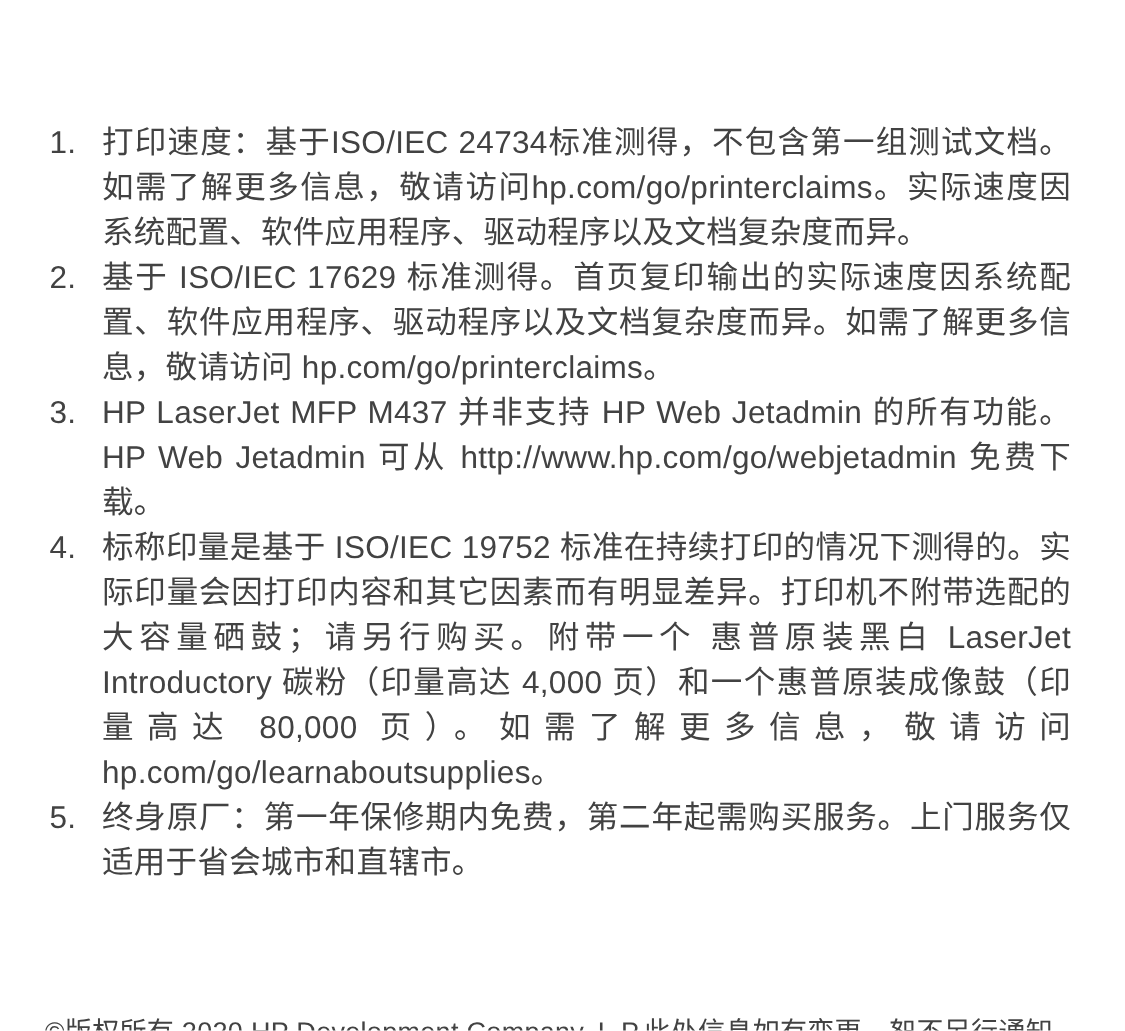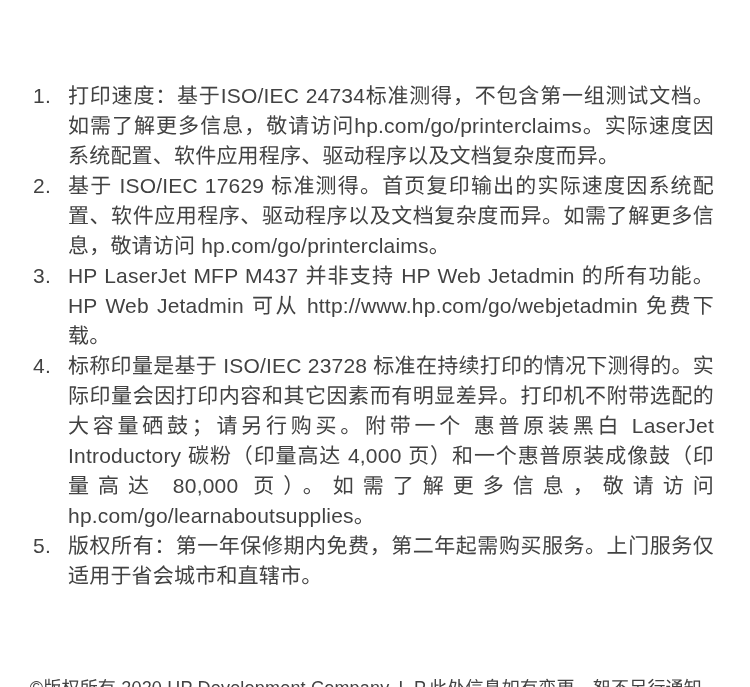--- a/index.html
+++ b/index.html
@@ -62,21 +62,21 @@
     <li>
       <span class="num">2.</span>
       <span class="txt">基于 ISO/IEC 17629 标准测得。首页复印输出的实际速度因系统配置、软件应用程序、驱动程序以及文档复杂度而异。如需了解更多信息，敬请访问 hp.com/go/printerclaims。</span>
     </li>
     <li>
       <span class="num">3.</span>
       <span class="txt">HP LaserJet MFP M437 并非支持 HP Web Jetadmin 的所有功能。HP Web Jetadmin 可从 http://www.hp.com/go/webjetadmin 免费下载。</span>
     </li>
     <li>
       <span class="num">4.</span>
-      <span class="txt">标称印量是基于 ISO/IEC 23728 标准在持续打印的情况下测得的。实际印量会因打印内容和其它因素而有明显差异。打印机不附带选配的大容量硒鼓；请另行购买。附带一个 惠普原装黑白 LaserJet Introductory 碳粉（印量高达 4,000 页）和一个惠普原装成像鼓（印量高达 80,000 页）。如需了解更多信息，敬请访问hp.com/go/learnaboutsupplies。</span>
+      <span class="txt">标称印量是基于 ISO/IEC 19752 标准在持续打印的情况下测得的。实际印量会因打印内容和其它因素而有明显差异。打印机不附带选配的大容量硒鼓；请另行购买。附带一个 惠普原装黑白 LaserJet Introductory 碳粉（印量高达 4,000 页）和一个惠普原装成像鼓（印量高达 80,000 页）。如需了解更多信息，敬请访问hp.com/go/learnaboutsupplies。</span>
     </li>
     <li>
       <span class="num">5.</span>
-      <span class="txt">版权所有：第一年保修期内免费，第二年起需购买服务。上门服务仅适用于省会城市和直辖市。</span>
+      <span class="txt">终身原厂：第一年保修期内免费，第二年起需购买服务。上门服务仅适用于省会城市和直辖市。</span>
     </li>
   </ol>
   <div class="copyright">©版权所有 2020 HP Development Company, L.P.此处信息如有变更，恕不另行通知。</div>
 </div>
 
 </body></html>

